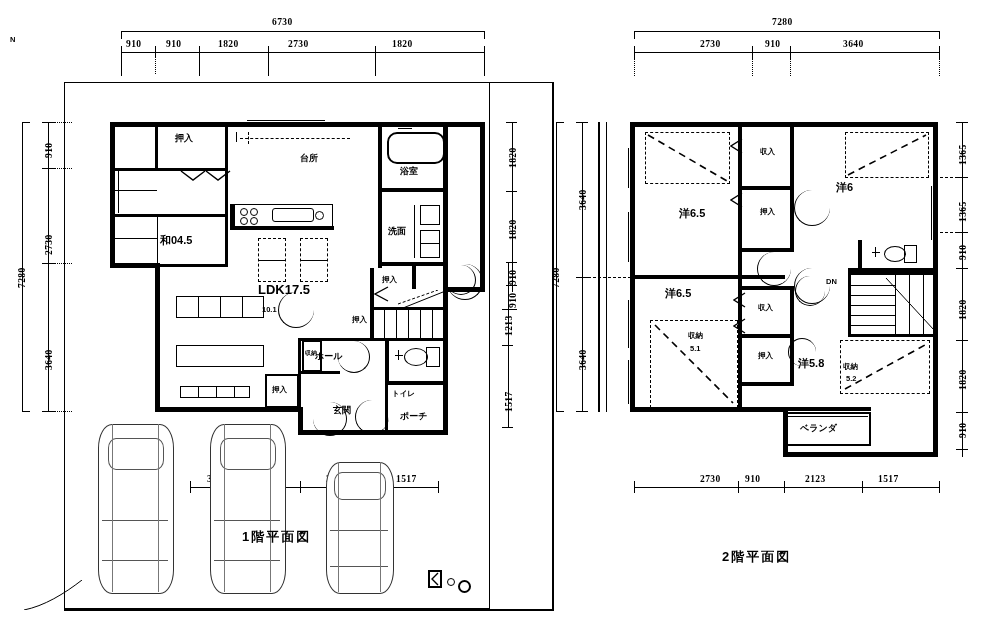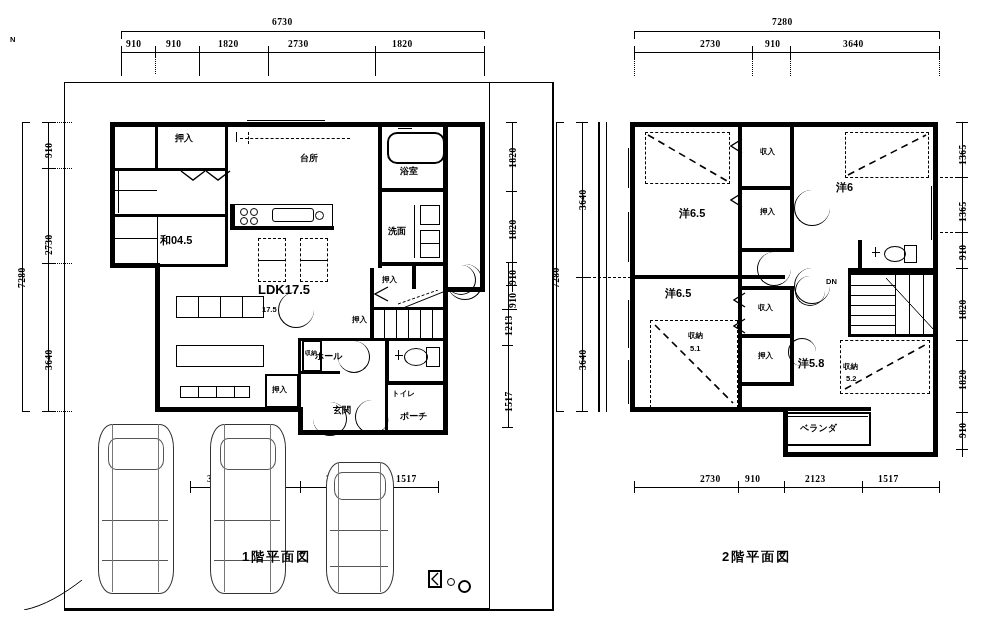--- a/index.html
+++ b/index.html
@@ -194,21 +194,21 @@
 
   <div class="abs" style="left:176px;top:296px;width:88px;height:22px;border:1.5px solid #000;"></div>
   <div class="thin" style="left:198px;top:296px;width:1px;height:22px;"></div>
   <div class="thin" style="left:220px;top:296px;width:1px;height:22px;"></div>
   <div class="thin" style="left:242px;top:296px;width:1px;height:22px;"></div>
   <div class="abs" style="left:176px;top:345px;width:88px;height:22px;border:1.5px solid #000;"></div>
   <div class="abs" style="left:180px;top:386px;width:70px;height:12px;border:1.5px solid #000;"></div>
   <div class="thin" style="left:198px;top:386px;width:1px;height:12px;"></div>
   <div class="thin" style="left:216px;top:386px;width:1px;height:12px;"></div>
   <div class="thin" style="left:234px;top:386px;width:1px;height:12px;"></div>
-  <div class="rlabel xsml" style="left:262px;top:306px;">17.5</div>
+  <div class="rlabel xsml" style="left:262px;top:306px;">10.1</div>
 
   <div class="wall" style="left:378px;top:122px;width:4px;height:146px;"></div>
   <div class="wall" style="left:378px;top:188px;width:70px;height:4px;"></div>
   <div class="tub" style="left:387px;top:132px;width:54px;height:28px;"></div>
   <div class="thin" style="left:398px;top:128px;width:14px;height:1px;"></div>
   <div class="rlabel sml" style="left:400px;top:167px;">浴室</div>
 
   <div class="wall" style="left:378px;top:262px;width:70px;height:4px;"></div>
   <div class="rlabel sml" style="left:388px;top:227px;">洗面</div>
   <div class="box" style="left:420px;top:205px;width:20px;height:20px;"></div>
@@ -297,21 +297,21 @@
   <div class="thin" style="left:224px;top:424px;width:1px;height:168px;background:#777;"></div>
   <div class="thin" style="left:270px;top:424px;width:1px;height:168px;background:#777;"></div>
 
   <div class="car" style="left:326px;top:462px;width:66px;height:130px;"></div>
   <div class="carwind" style="left:334px;top:472px;width:50px;height:26px;"></div>
   <div class="carline" style="left:330px;top:530px;width:58px;"></div>
   <div class="carline" style="left:330px;top:566px;width:58px;"></div>
   <div class="thin" style="left:338px;top:462px;width:1px;height:130px;background:#777;"></div>
   <div class="thin" style="left:380px;top:462px;width:1px;height:130px;background:#777;"></div>
 
-  <div class="plantitle" style="left:242px;top:548px;text-align:center;">1階平面図</div>
+  <div class="plantitle" style="left:242px;top:528px;text-align:center;">1階平面図</div>
 
   <div class="box2" style="left:428px;top:570px;width:14px;height:18px;"></div>
   <svg class="diag" style="left:430px;top:572px;" width="10" height="14">
     <polyline points="8,1 2,7 8,13" fill="none" stroke="#000" stroke-width="1.4"></polyline>
   </svg>
   <div class="abs" style="left:447px;top:578px;width:8px;height:8px;border:1.5px solid #000;border-radius:50%;"></div>
   <div class="abs" style="left:458px;top:580px;width:13px;height:13px;border:2px solid #000;border-radius:50%;"></div>
 
   <svg class="diag" style="left:24px;top:580px;" width="60" height="30">
     <path d="M0,30 C20,26 40,14 58,0" fill="none" stroke="#000" stroke-width="1"></path>

